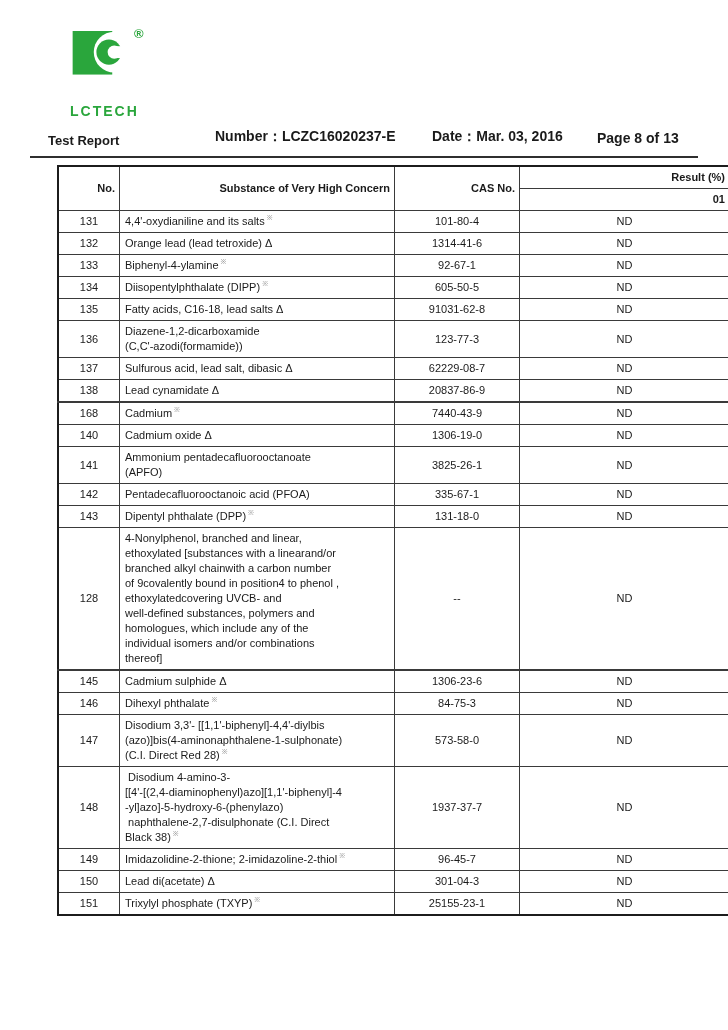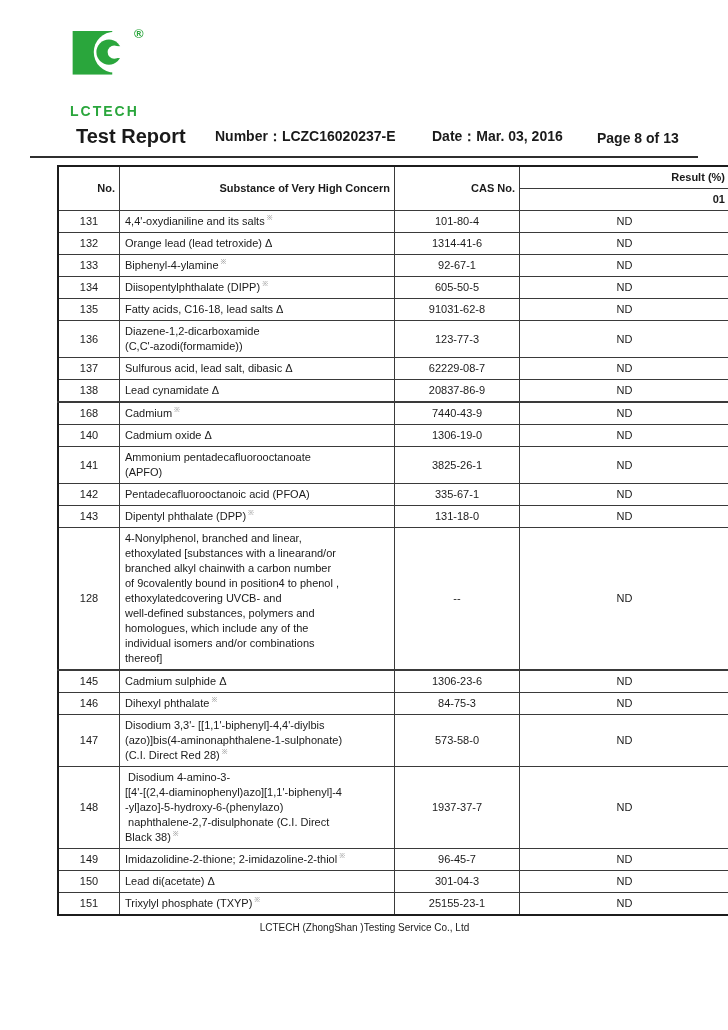--- a/index.html
+++ b/index.html
@@ -9,21 +9,21 @@
     font-family:"Liberation Sans", sans-serif; color:#1a1a1a;
   }
   
   .logo-block {position:absolute; top:28px; left:70px; width:90px;}
   .logo-art {position:relative; width:66px; height:72px;}
   .reg {position:absolute; top:-2px; left:64px; color:#2aa63c; font-size:13px; font-weight:bold;}
   .logo-text {margin-top:3px; color:#2aa63c; font-size:14px; font-weight:bold; letter-spacing:2px;}
   
   .titlebar {position:absolute; top:124px; left:0; width:728px; height:24px;}
   .titlebar .t-item {position:absolute; bottom:2px; font-weight:bold; font-size:14px; white-space:nowrap;}
-  .titlebar .title {left:76px; font-size:20px; bottom:0;}
+  .titlebar .title {left:48px; font-size:13px; bottom:0;}
   .titlebar .num {left:215px;}
   .titlebar .date {left:432px;}
   .titlebar .pg {left:597px;}
   .divider {position:absolute; top:156px; left:30px; width:668px; height:1.5px; background:#2f2f2f;}
   
   .content {position:absolute; top:165px; left:57px; width:615px;}
   table {border-collapse:collapse; table-layout:fixed; width:615px; font-size:11px; border:2px solid #1c1c1c;}
   th, td {border:1px solid #3a3a3a;}
   th {font-weight:bold; text-align:right; padding:3px 4px; line-height:15px;}
   td {padding:3px 5px; line-height:15px; vertical-align:middle; overflow-wrap:break-word;}
@@ -218,17 +218,16 @@
           <tr>
             <td class="c">151</td>
             <td class="sub"><span class="stx">Trixylyl phosphate (TXYP)</span><sup class="mark">※</sup></td>
             <td class="c">25155-23-1</td>
             <td class="c">ND</td>
           </tr>
         </tbody>
     </table>
 
     <div class="footer">
-      <div>LCTECH (ZhongShan )Testing Service Co., Ltd</div>
     </div>
   </div>
 
 </div>
 
 </body></html>

